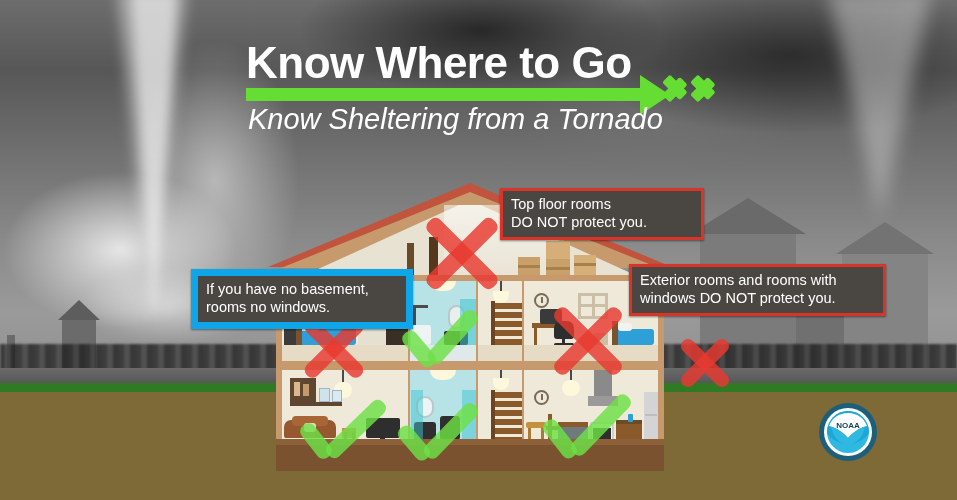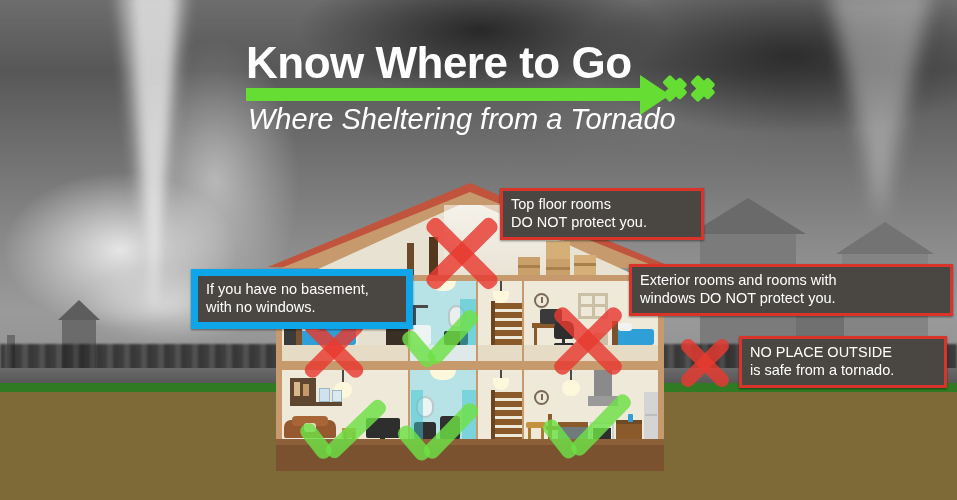--- a/index.html
+++ b/index.html
@@ -219,21 +219,21 @@
   <div class="grass-strip"></div>
   <div class="ground"></div>
 
   <div class="title-block">
     <div class="title">Know Where to Go</div>
   </div>
   <div class="title-bar"></div>
   <div class="title-arrowhead"></div>
   <div class="chev chev1"></div>
   <div class="chev chev2"></div>
-  <div class="subtitle">Where Sheltering from a Tornado</div>
+  <div class="subtitle">Know Sheltering from a Tornado</div>
 
   <div id="house">
     <div class="roof"></div>
     <div class="roof-inner"></div>
     <div class="attic">
       <div class="attic-fill"></div>
       <div class="attic-shade"></div>
 
       <div class="f" style="left:113px;top:38px;width:7px;height:36px;background:#6b4a2a;"></div>
       <div class="f" style="left:135px;top:32px;width:9px;height:42px;background:#53381e;"></div>
@@ -421,28 +421,35 @@
     <span style="left:-2px;top:22px;width:62px;height:14px;transform:rotate(-45deg);"></span>
   </div>
 
   <div class="callout red" style="left:500px;top:188px;width:204px;">
     <div>Top floor rooms</div>
     <div>DO NOT protect you.</div>
   </div>
 
   <div class="callout green" style="left:169px;top:269px;width:222px;">
     <div>If you have no basement,</div>
-    <div>with no windows.</div>
-  </div>
-
-  <div class="callout red" style="left:629px;top:264px;width:324px;">
+    <div>rooms no windows.</div>
+  </div>
+
+  <div class="callout red" style="left:629px;top:264px;width:257px;">
     <div>Exterior rooms and rooms with</div>
     <div>windows DO NOT protect you.</div>
   </div>
 
-  <div class="callout red" style="left:739px;top:336px;width:208px;">
-    <div>NO PLACE OUTSIDE</div>
-    <div>is safe from a tornado.</div>
-  </div>
-
-
+
+
+  <div class="noaa-wrap">
+    <svg width="60" height="60" viewBox="0 0 60 60">
+      <circle cx="30" cy="30" r="29" fill="#1d5f7a"></circle>
+      <circle cx="30" cy="30" r="24" fill="#ffffff"></circle>
+      <circle cx="30" cy="30" r="21" fill="#2fb8e0"></circle>
+      <path d="M9 30a21 21 0 0 1 42 0c0 4-10 12-21 12S9 34 9 30z" fill="#1da7d6"></path>
+      <path d="M11 24c6 1 12 5 19 12 7-7 13-11 19-12-3-8-10-13-19-13S14 16 11 24z" fill="#ffffff"></path>
+      <path d="M30 36c-5-6-11-10-17-11 2 10 9 17 17 19 8-2 15-9 17-19-6 1-12 5-17 11z" fill="#2fb8e0"></path>
+      <text x="30" y="26" font-family="'Liberation Sans',sans-serif" font-size="8" font-weight="bold" fill="#133f55" text-anchor="middle">NOAA</text>
+    </svg>
+  </div>
 
 </div>
 
 </body></html>

